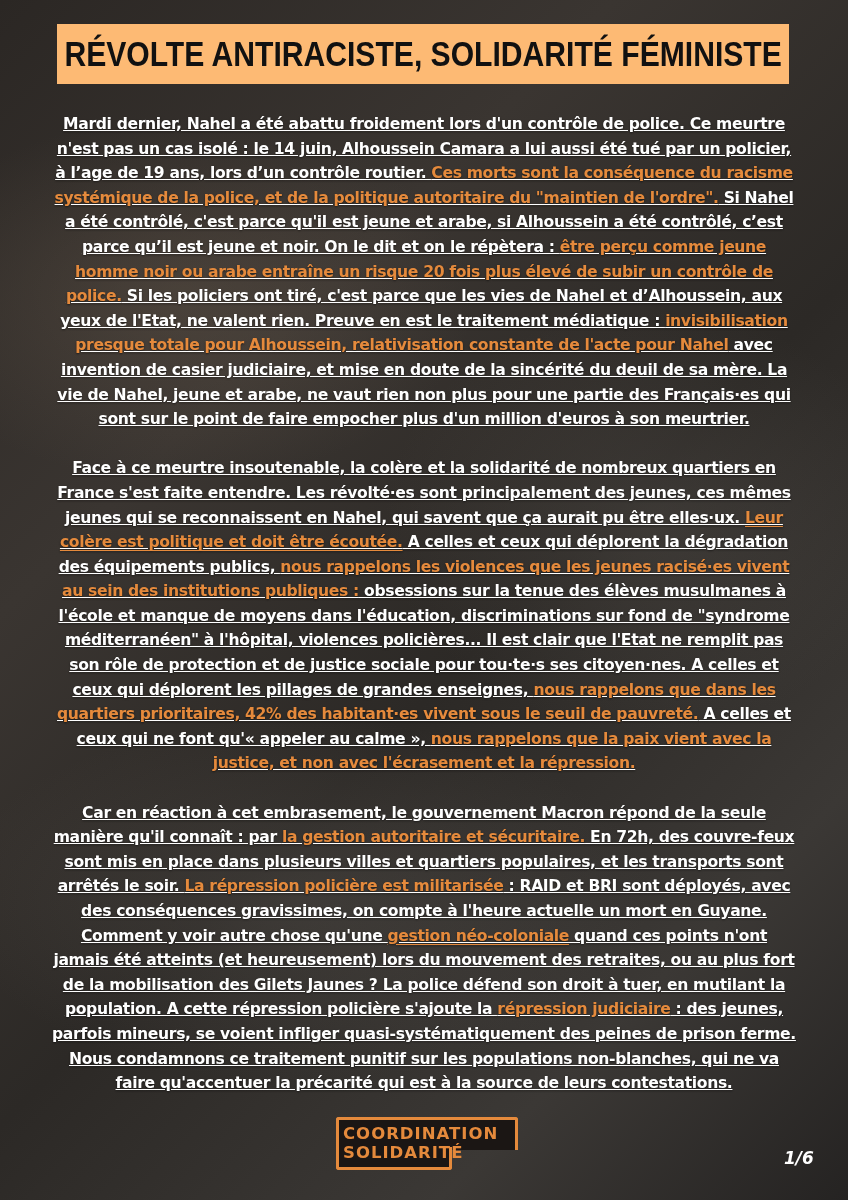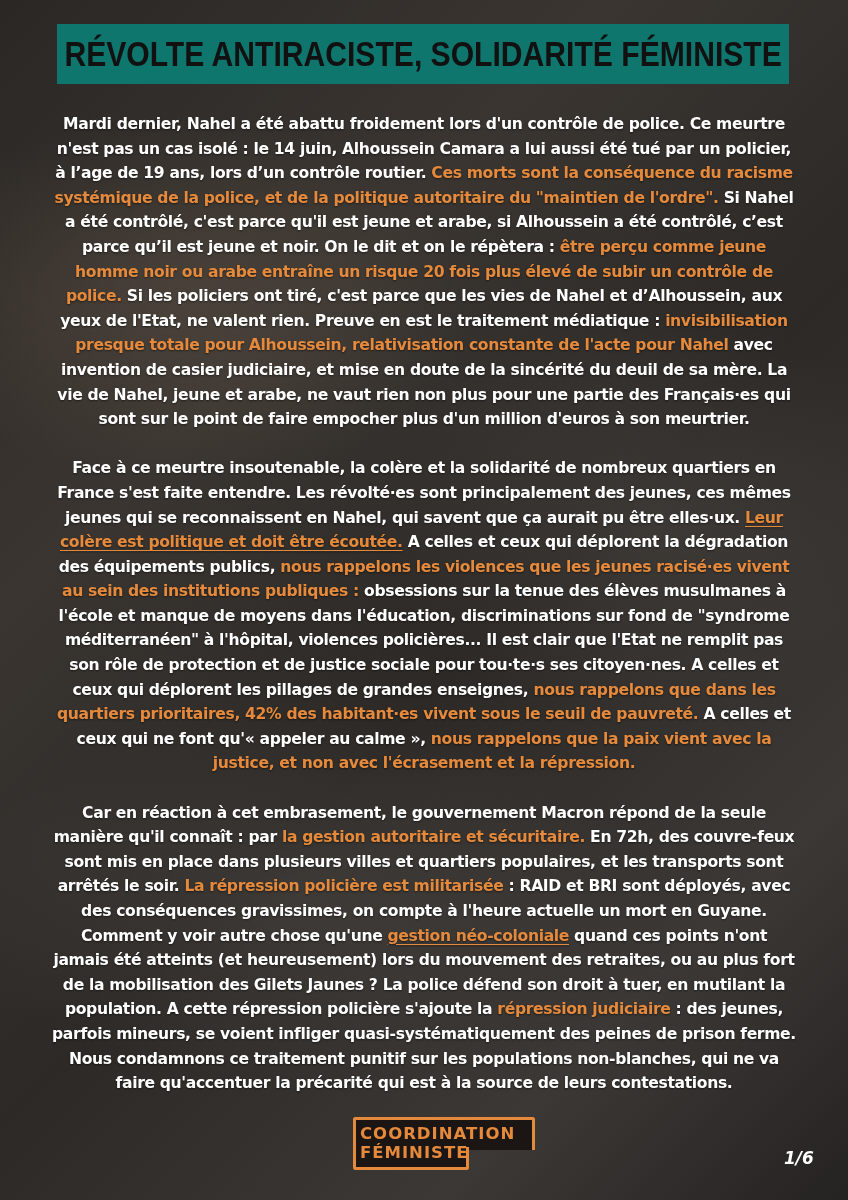--- a/index.html
+++ b/index.html
@@ -8,39 +8,39 @@
       background:
         radial-gradient(ellipse 420px 260px at 180px 300px, rgba(110,95,80,0.35), transparent 70%),
         radial-gradient(ellipse 380px 300px at 650px 520px, rgba(90,85,80,0.35), transparent 70%),
         radial-gradient(ellipse 500px 260px at 300px 900px, rgba(100,95,90,0.30), transparent 70%),
         linear-gradient(135deg, #2b2724 0%, #3a3531 30%, #2c2926 55%, #3b3835 80%, #252322 100%);
       font-family: "DejaVu Sans", sans-serif;
       color: #ffffff;
     }
     .title-box {
       position: absolute; left: 57px; top: 24px; width: 732px; height: 60px;
-      background: #0f766e; display: flex; align-items: center; justify-content: center;
+      background: #fdba74; display: flex; align-items: center; justify-content: center;
     }
     .title-box h1 {
       margin: 0; font-family: "Liberation Sans", sans-serif; font-weight: 700;
       font-size: 35px; color: #111; letter-spacing: 0px;
       transform: scaleX(0.86); white-space: nowrap;
     }
     .body-text {
       position: absolute; left: 52px; top: 112px; width: 744px;
       text-align: center; font-size: 15.6px; line-height: 24.6px; font-weight: 600;
       font-family: "DejaVu Sans", sans-serif;
       letter-spacing: -0.35px;
       text-shadow: 0 1px 2px rgba(0,0,0,0.5);
     }
-    .body-text p { margin: 0 0 24.6px 0; }
+    .body-text p { margin: 0 0 24.6px 0; text-decoration: underline; }
     .hl { color: #e58a3c; }
     .ul { text-decoration: underline; text-underline-offset: 3px; }
     .logo {
-      position: absolute; left: 336px; top: 1117px; width: 182px; height: 54px; margin-left: 17px;
+      position: absolute; left: 336px; top: 1117px; width: 182px; height: 54px;
     }
     .logo .box1 {
       position: absolute; left: 0; top: 0; width: 176px; height: 30px;
       background: #1b1614; border: 3px solid #e58a3c; border-bottom: none;
       border-radius: 3px 3px 0 0;
     }
     .logo .box2 {
       position: absolute; left: 0; top: 30px; width: 110px; height: 20px;
       background: #1b1614; border: 3px solid #e58a3c; border-top: none;
       border-radius: 0 0 3px 3px;
@@ -72,16 +72,16 @@
   </p>
   <p>
     <span>Car en réaction à cet embrasement, le gouvernement Macron répond de la seule manière qu'il connaît : par </span><span class="hl">la gestion autoritaire et sécuritaire.</span><span> En 72h, des couvre-feux sont mis en place dans plusieurs villes et quartiers populaires, et les transports sont arrêtés le soir. </span><span class="hl">La répression policière est militarisée</span><span> : RAID et BRI sont déployés, avec des conséquences gravissimes, on compte à l'heure actuelle un mort en Guyane. Comment y voir autre chose qu'une </span><span class="hl ul">gestion néo-coloniale</span><span> quand ces points n'ont jamais été atteints (et heureusement) lors du mouvement des retraites, ou au plus fort de la mobilisation des Gilets Jaunes ? La police défend son droit à tuer, en mutilant la population. A cette répression policière s'ajoute la </span><span class="hl">répression judiciaire</span><span> : des jeunes, parfois mineurs, se voient infliger quasi-systématiquement des peines de prison ferme. Nous condamnons ce traitement punitif sur les populations non-blanches, qui ne va faire qu'accentuer la précarité qui est à la source de leurs contestations.</span>
   </p>
 </div>
 
 <div class="logo">
   <div class="box1"></div>
   <div class="box2"></div>
   <span class="l1">COORDINATION</span>
-  <span class="l2">FÉMINISTE</span>
+  <span class="l2">SOLIDARITÉ</span>
 </div>
 
 <div class="page-num">1/6</div>
 
 </body></html>

